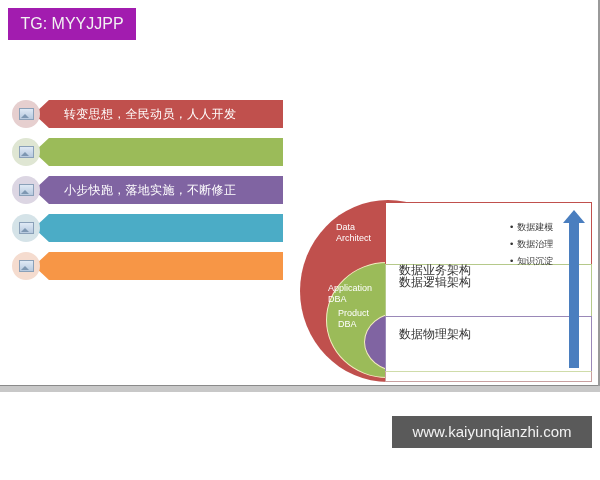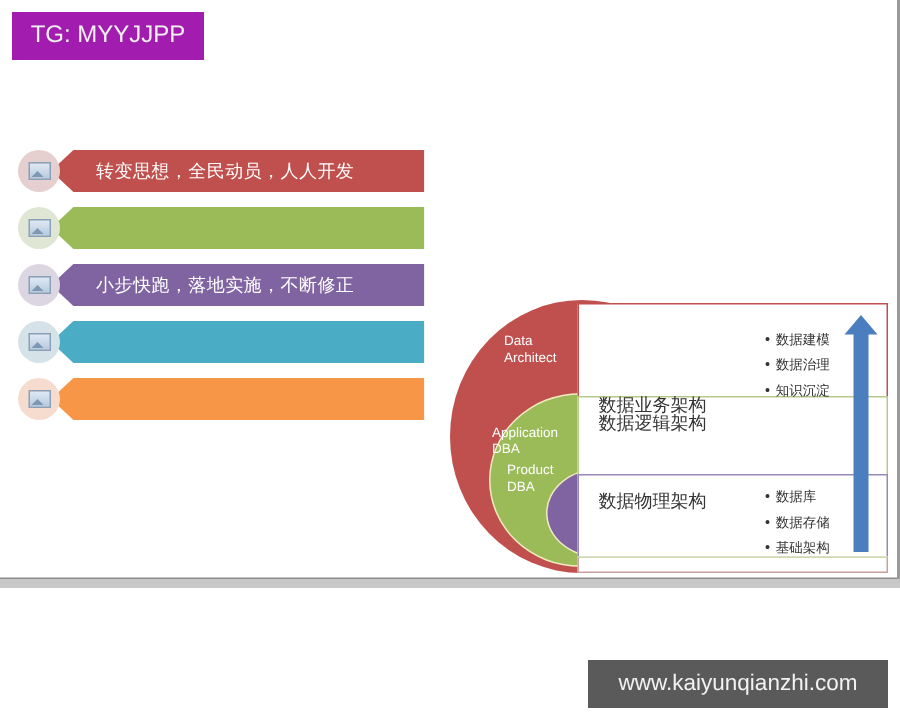--- a/index.html
+++ b/index.html
@@ -4,21 +4,21 @@
 <style>
   html, body { margin:0; padding:0; }
   body { width:600px; height:480px; position:relative; background:#ffffff; overflow:hidden;
          font-family:"DejaVu Sans", sans-serif; }
   .slide { position:absolute; left:0; top:0; width:600px; height:385px; background:#ffffff;
            border-bottom:1px solid #8a8a8a; }
   .slide-rborder { position:absolute; left:598px; top:0; width:2px; height:386px; background:#9a9a9a; }
   .grayband { position:absolute; left:0; top:386px; width:600px; height:6px; background:#c8c8c8; }
   .tag { position:absolute; left:8px; top:8px; width:128px; height:32px; background:#a21caf; color:#f2f2f2;
          font-family:"Liberation Sans", sans-serif; font-size:16px; line-height:32px; text-align:center; }
-  .watermark { position:absolute; left:392px; top:440px; width:200px; height:32px; background:#5a5a5a; color:#f2f2f2;
+  .watermark { position:absolute; left:392px; top:416px; width:200px; height:32px; background:#5a5a5a; color:#f2f2f2;
                font-family:"Liberation Sans", sans-serif; font-size:15px; line-height:32px; text-align:center; }
 
   .banner { position:absolute; left:12px; width:271px; height:28px; }
   .banner .bar { position:absolute; left:22px; top:0; width:249px; height:28px;
                  clip-path: polygon(6% 0, 100% 0, 100% 100%, 6% 100%, 0 50%); }
   .banner .circle { position:absolute; left:0; top:0; width:28px; height:28px; border-radius:50%; z-index:2;
                     display:flex; align-items:center; justify-content:center; }
   .banner .pic { width:13px; height:10px; border:1px solid #8aa0b8; background:linear-gradient(#dfe9f5,#b7c9de); position:relative; }
   .banner .pic::after { content:""; position:absolute; left:1px; bottom:1px; width:0; height:0;
                         border-left:4px solid transparent; border-right:4px solid transparent; border-bottom:4px solid #7e97b2; }
@@ -108,24 +108,19 @@
 
   <div style="position:absolute; left:87px; top:0; width:205px; height:182px;">
     <div class="layer-title" style="top:22px;margin-top:40px;">数据业务架构</div>
     <ul class="bullets" style="top:3px;">
       <li>数据建模</li>
       <li>数据治理</li>
       <li>知识沉淀</li>
     </ul>
     <div class="layer-title" style="top:74px;">数据逻辑架构</div>
     <div class="layer-title" style="top:126px;">数据物理架构</div>
-    <ul class="bullets" style="top:108px;">
-      <li>数据库</li>
-      <li>数据存储</li>
-      <li>基础架构</li>
-    </ul>
   </div>
 
   <div class="arrow-head"></div>
   <div class="arrow-shaft"></div>
 </div>
 
 <div class="watermark">www.kaiyunqianzhi.com</div>
 
 </body></html>

